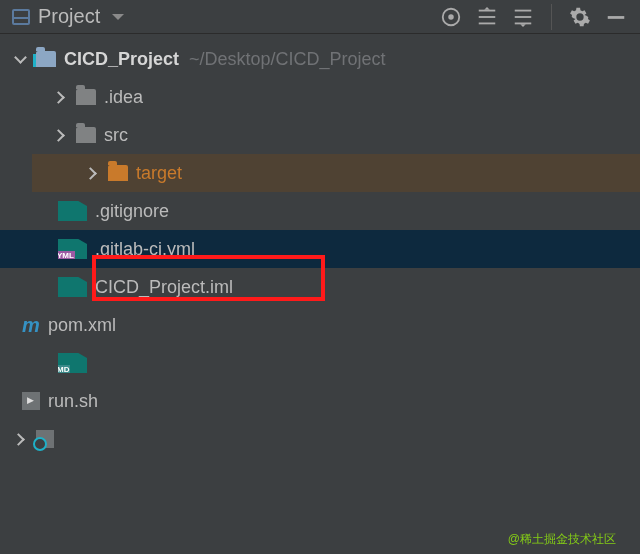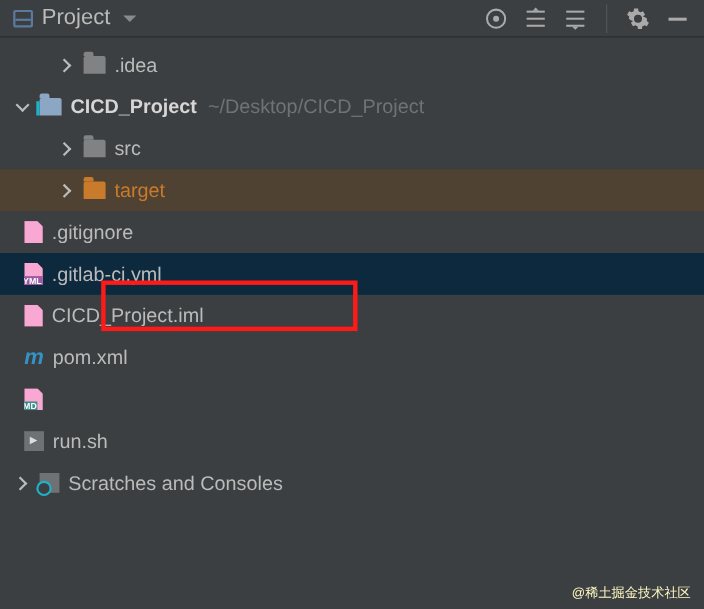--- a/index.html
+++ b/index.html
@@ -115,26 +115,27 @@
     }
     .folder-icon.project::after {
       content: "";
       position: absolute;
       left: -3px; top: 3px;
       width: 3px; height: 13px;
       background: #1eb1c8;
     }
     .folder-icon.orange { background: #c97a2b; }
     .file-icon {
-      width: 17px; height: 20px;
-      background: #f9a8d4;
+      width: 29px; height: 20px;
+      background: #0f766e;
       position: relative;
       margin-right: 8px;
       flex-shrink: 0;
       clip-path: polygon(0 0, 70% 0, 100% 25%, 100% 100%, 0 100%);
+      margin-left: 36px;
     }
     .file-icon .badge {
       position: absolute;
       bottom: -1px; left: -2px;
       font-size: 8px;
       font-weight: bold;
       background: #567;
       color: #ddd;
       padding: 0 1px;
       line-height: 9px;
@@ -187,34 +188,34 @@
       position:absolute;
       width:10px;height:10px;
       border:2px solid #1eb1c8;
       border-radius:50%;
       bottom:-3px;left:-3px;
       background:#3c3f41;
     }
     .bold { color: #d6d6d6; font-weight: 600; }
     .dim { color: #707275; margin-left: 10px; }
     .orange-text { color: #c97a2b; }
-    .row-orange-bg { background: #4f4233; }
+    .row-orange-bg { background: #4f4233; margin-left: 32px; }
     .row-selected { background: #0d293e; }
     .highlight-box {
       position: absolute;
       border: 4px solid #ff1a1a;
       left: 92px; top: 255px;
       width: 233px; height: 46px;
       pointer-events: none;
     }
     .watermark {
       position: absolute;
-      right: 12px; bottom: 6px;
+      right: 24px; bottom: 6px;
       font-size: 12px;
-      color: #fef9c3;
+      color: #84cc16;
     }
     svg { width: 22px; height: 22px; }
   </style>
 </head>
 <body>
 
 <div class="toolbar">
   <div class="toolbar-left">
     <span class="project-icon"></span>
     <span class="project-label">Project</span>
@@ -251,34 +252,34 @@
     </span>
     <span class="tool-icon">
       <svg viewBox="0 0 24 24" fill="#aaa">
           <rect x="3" y="11" width="18" height="3"></rect>
         </svg>
     </span>
   </div>
 </div>
 
 <div class="tree">
-  <div class="tree-row indent-2">
-    <span class="chevron right"></span>
-    <span class="folder-icon"></span>
-    <span>.idea</span>
-  </div>
   <div class="tree-row indent-1">
     <span class="chevron down"></span>
     <span class="folder-icon project"></span>
     <span class="bold">CICD_Project</span>
     <span class="dim">~/Desktop/CICD_Project</span>
   </div>
   <div class="tree-row indent-2">
     <span class="chevron right"></span>
     <span class="folder-icon"></span>
+    <span>.idea</span>
+  </div>
+  <div class="tree-row indent-2">
+    <span class="chevron right"></span>
+    <span class="folder-icon"></span>
     <span>src</span>
   </div>
   <div class="tree-row indent-2 row-orange-bg">
     <span class="chevron right"></span>
     <span class="folder-icon orange"></span>
     <span class="orange-text">target</span>
   </div>
   <div class="tree-row indent-3">
     <span class="chevron none"></span>
     <span class="file-icon"></span>
@@ -308,18 +309,17 @@
       </span>
   </div>
   <div class="tree-row indent-3">
     <span class="chevron none"></span>
     <span class="sh-icon"></span>
     <span>run.sh</span>
   </div>
   <div class="tree-row indent-1">
     <span class="chevron right"></span>
     <span class="scratch-icon"></span>
-    <span>Scratches and Consoles</span>
   </div>
 </div>
 
 <div class="highlight-box"></div>
 <div class="watermark">@稀土掘金技术社区</div>
 
 </body></html>

